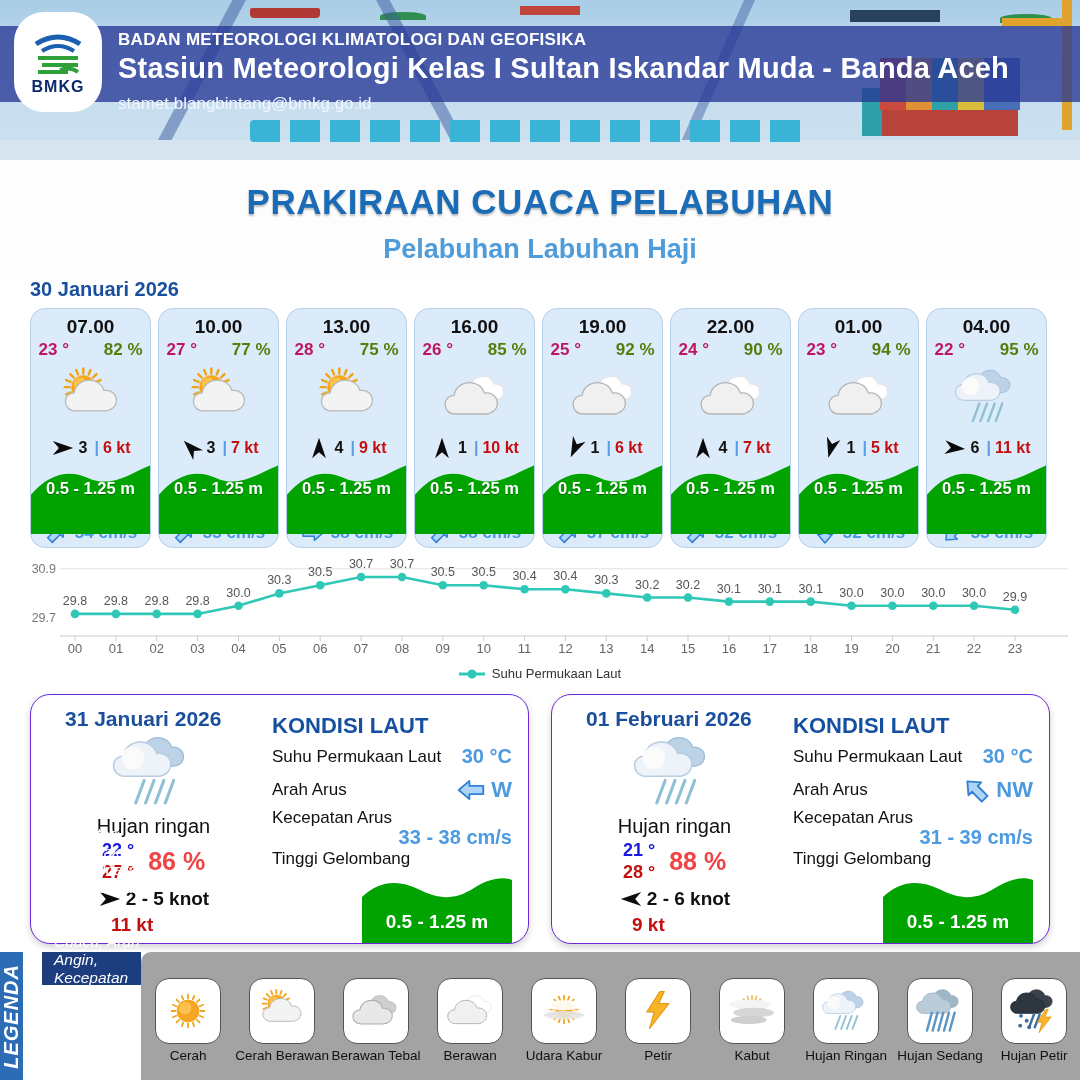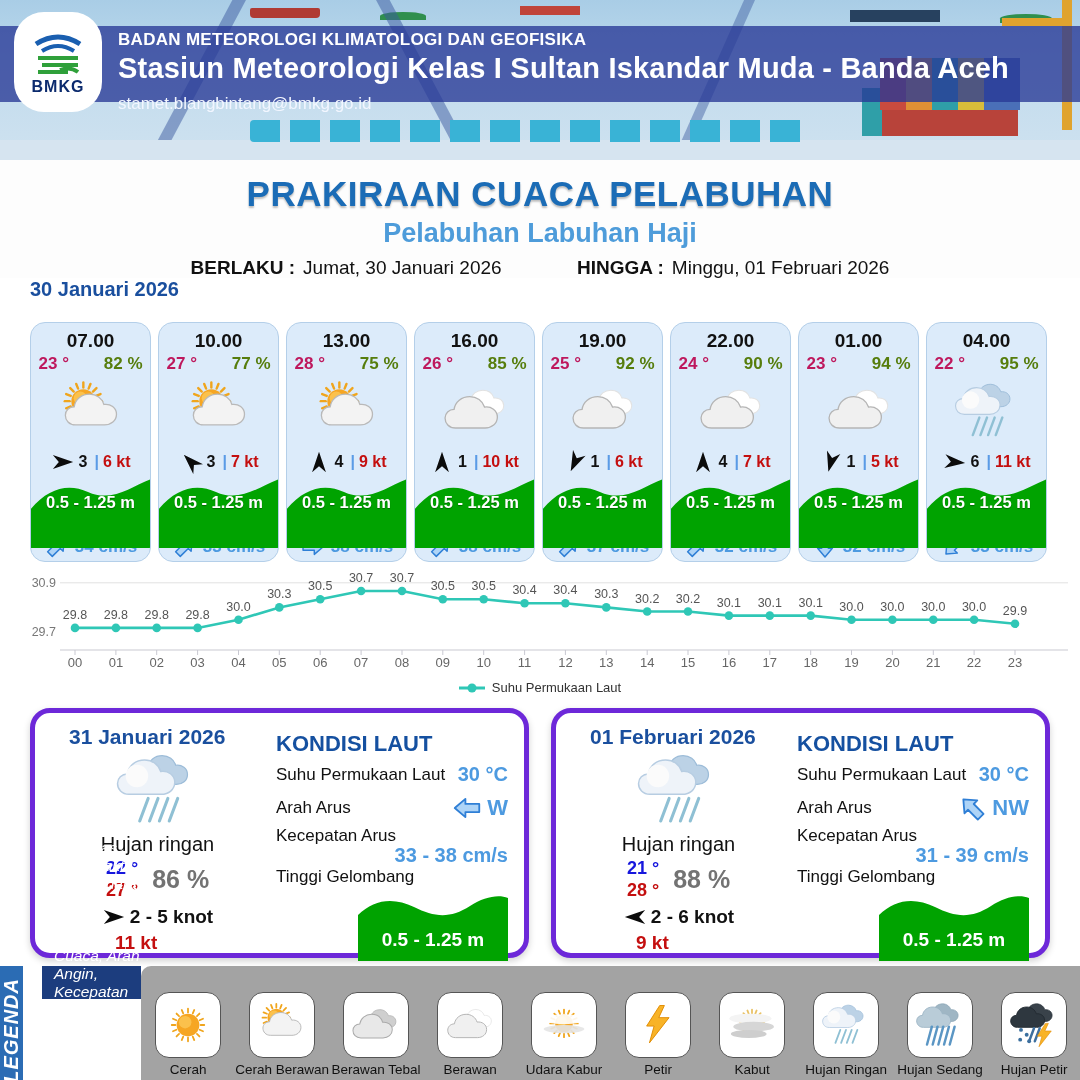--- a/index.html
+++ b/index.html
@@ -13,31 +13,31 @@
             background:rgba(40,56,150,.78);}
   .hdr-logo{position:absolute;left:14px;top:12px;width:88px;height:100px;background:#fff;
             border-radius:30px;display:flex;flex-direction:column;align-items:center;justify-content:center;z-index:5;}
   .logo-txt{font-weight:bold;font-size:16px;color:#0c2b6e;letter-spacing:1px;margin-top:-2px;}
   .hdr-text{position:absolute;left:118px;top:30px;z-index:5;color:#fff;}
   .hdr-agency{font-size:17px;font-weight:bold;letter-spacing:.3px;}
   .hdr-station{font-size:29px;font-weight:bold;margin-top:2px;letter-spacing:.2px;}
   .hdr-email{font-size:17px;margin-top:9px;color:#f2f6ff;}
   
   .titlebox{height:118px;text-align:center;padding-top:10px;box-sizing:border-box;background:#fdfdfd;}
-  .main-title{margin:4px;font-size:35px;font-weight:bold;letter-spacing:.5px;color:#1b6cb6;
+  .main-title{margin:12px;font-size:35px;font-weight:bold;letter-spacing:.5px;color:#1b6cb6;
       text-shadow:0 2px 2px rgba(0,0,0,.25), 0 0 2px #fff;}
   .port-title{margin:2px 0 0 0;font-size:27px;font-weight:bold;color:#4e9cda;}
   .validity{margin-top:8px;font-size:19px;color:#111;}
   .vlabel{font-weight:bold;}
   .vval{margin-left:8px;}
   .hingga{margin-left:70px;}
   
   .hourly-sec{padding:0 30px;}
   .fdate{font-size:20px;font-weight:bold;color:#1a4f9e;height:24px;}
-  #hourly-row{display:flex;gap:7px;margin-top:20px;}
+  #hourly-row{display:flex;gap:7px;margin-top:6px;}
   .hcard{width:121px;height:240px;background:#dcebfa;border:1px solid #b4cfe9;border-radius:15px;
          overflow:hidden;display:flex;flex-direction:column;align-items:center;box-sizing:border-box;}
   .h-time{font-size:19px;font-weight:bold;color:#111;margin-top:7px;}
   .h-th{display:flex;justify-content:space-between;width:104px;margin-top:2px;}
   .h-temp{color:#be185d;font-weight:bold;font-size:17px;}
   .h-rh{color:#567d0c;font-weight:bold;font-size:17px;}
   .h-icon{margin-top:2px;height:70px;}
   .h-wind{display:flex;align-items:center;gap:4px;margin-top:4px;font-size:16px;font-weight:bold;height:24px;}
   .h-ws{color:#111;}
   .h-sep{color:#5a9be6;font-weight:bold;margin-left:3px;}
@@ -46,31 +46,31 @@
   .h-wave svg{position:absolute;left:0;top:0;}
   .h-wavetxt{position:absolute;left:0;right:0;bottom:22px;text-align:center;color:#fff;
              font-weight:bold;font-size:16.5px;text-shadow:0 1px 1px rgba(0,0,0,.35);}
   .h-cur{display:flex;align-items:center;gap:5px;height:34px;font-size:17px;font-weight:bold;color:#4d9ae0;}
   
   #chart-wrap{margin-top:6px;height:132px;}
   .chart-legend{display:flex;align-items:center;justify-content:center;gap:7px;
                 font-size:13px;color:#333;margin-top:2px;}
   
   #daily-row{display:flex;gap:22px;justify-content:center;margin-top:8px;}
-  .dcard{width:499px;height:250px;background:#fff;border:5px solid #6d28d9;border-radius:20px;
+  .dcard{width:499px;height:250px;background:#fff;border:1px solid #6d28d9;border-radius:20px;
          box-shadow:0 3px 7px rgba(0,0,0,.18);display:flex;box-sizing:border-box;padding:12px 16px 10px 20px;}
   .d-left{width:205px;display:flex;flex-direction:column;align-items:center;}
   .d-date{font-size:21px;font-weight:bold;color:#1a4f9e;align-self:flex-start;margin-left:14px;}
   .d-icon{height:88px;margin-top:-4px;}
   .d-cond{font-size:20px;color:#111;margin-top:0px;}
   .d-tr{display:flex;align-items:center;gap:14px;margin-top:2px;}
   .d-minmax{display:flex;flex-direction:column;line-height:1.2;}
   .d-tmin{color:#1717dd;font-weight:bold;font-size:18px;}
   .d-tmax{color:#c40f0f;font-weight:bold;font-size:18px;}
-  .d-rh{color:#737373;font-weight:bold;font-size:25px;}
+  .d-rh{color:#ef4444;font-weight:bold;font-size:25px;}
   .d-wind{display:flex;align-items:center;gap:4px;font-size:19px;font-weight:bold;color:#111;margin-top:4px;}
   .d-gust{color:#c40f0f;font-size:19px;font-weight:bold;margin-top:3px;align-self:flex-start;margin-left:60px;}
   .d-right{flex:1;padding-left:16px;position:relative;}
   .sea-title{font-size:22px;font-weight:bold;color:#1550a0;margin-top:6px;}
   .sea-row{display:flex;justify-content:space-between;align-items:center;margin-top:6px;font-size:17px;color:#111;}
   .sea-val{color:#4d9ae0;font-weight:bold;font-size:20px;}
   .sea-dirval{display:flex;align-items:center;gap:4px;color:#4d9ae0;font-weight:bold;font-size:22px;}
   .sea-speed{text-align:right;color:#4d9ae0;font-weight:bold;font-size:20px;margin-top:-2px;}
   .sea-wave{position:relative;width:150px;height:72px;margin-left:auto;margin-top:2px;}
   .sea-wavetxt{position:absolute;left:0;right:0;bottom:10px;text-align:center;color:#fff;font-weight:bold;font-size:19px;}
@@ -126,24 +126,20 @@
   <div class="hdr-text">
     <div class="hdr-agency">BADAN METEOROLOGI KLIMATOLOGI DAN GEOFISIKA</div>
     <div class="hdr-station">Stasiun Meteorologi Kelas I Sultan Iskandar Muda - Banda Aceh</div>
     <div class="hdr-email">stamet.blangbintang@bmkg.go.id</div>
   </div>
 </header>
 
 <section class="titlebox">
   <h1 class="main-title">PRAKIRAAN CUACA PELABUHAN</h1>
   <h2 class="port-title">Pelabuhan Labuhan Haji</h2>
-  <div class="validity">
-    <span class="vlabel">BERLAKU :</span><span class="vval">Jumat, 30 Januari 2026</span>
-    <span class="vlabel hingga">HINGGA :</span><span class="vval">Minggu, 01 Februari 2026</span>
-  </div>
 </section>
 
 <section class="hourly-sec">
   <div class="fdate">30 Januari 2026</div>
   <div id="hourly-row">
       <div class="hcard">
         <div class="h-time">07.00</div>
     <div class="h-th">
       <span class="h-temp">23 °</span>
       <span class="h-rh">82 %</span>

